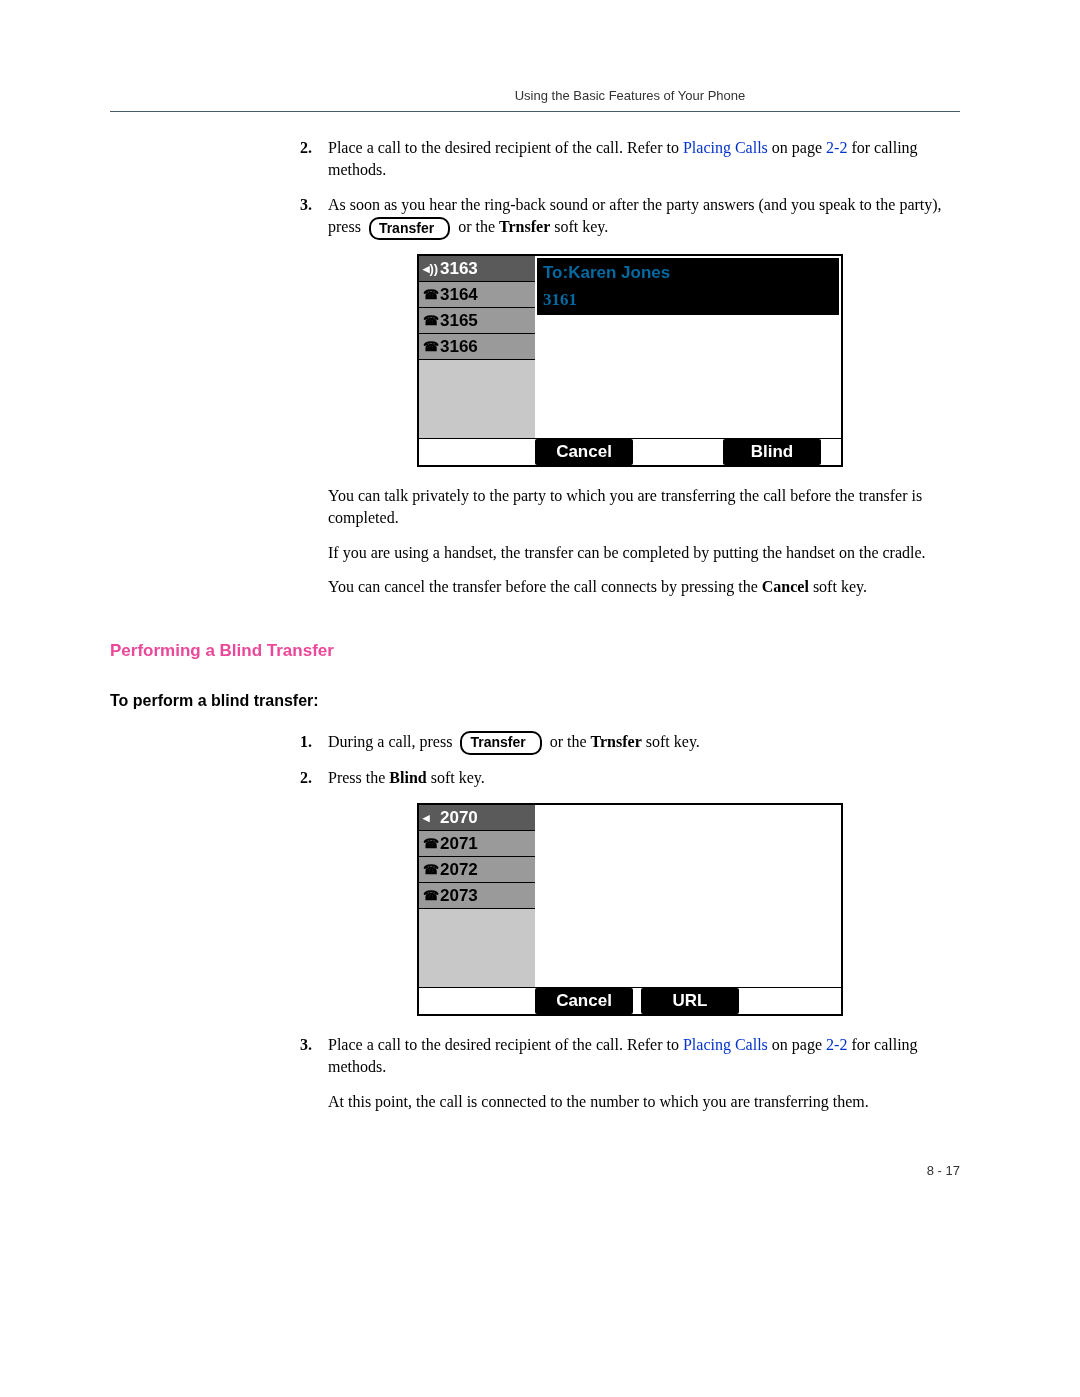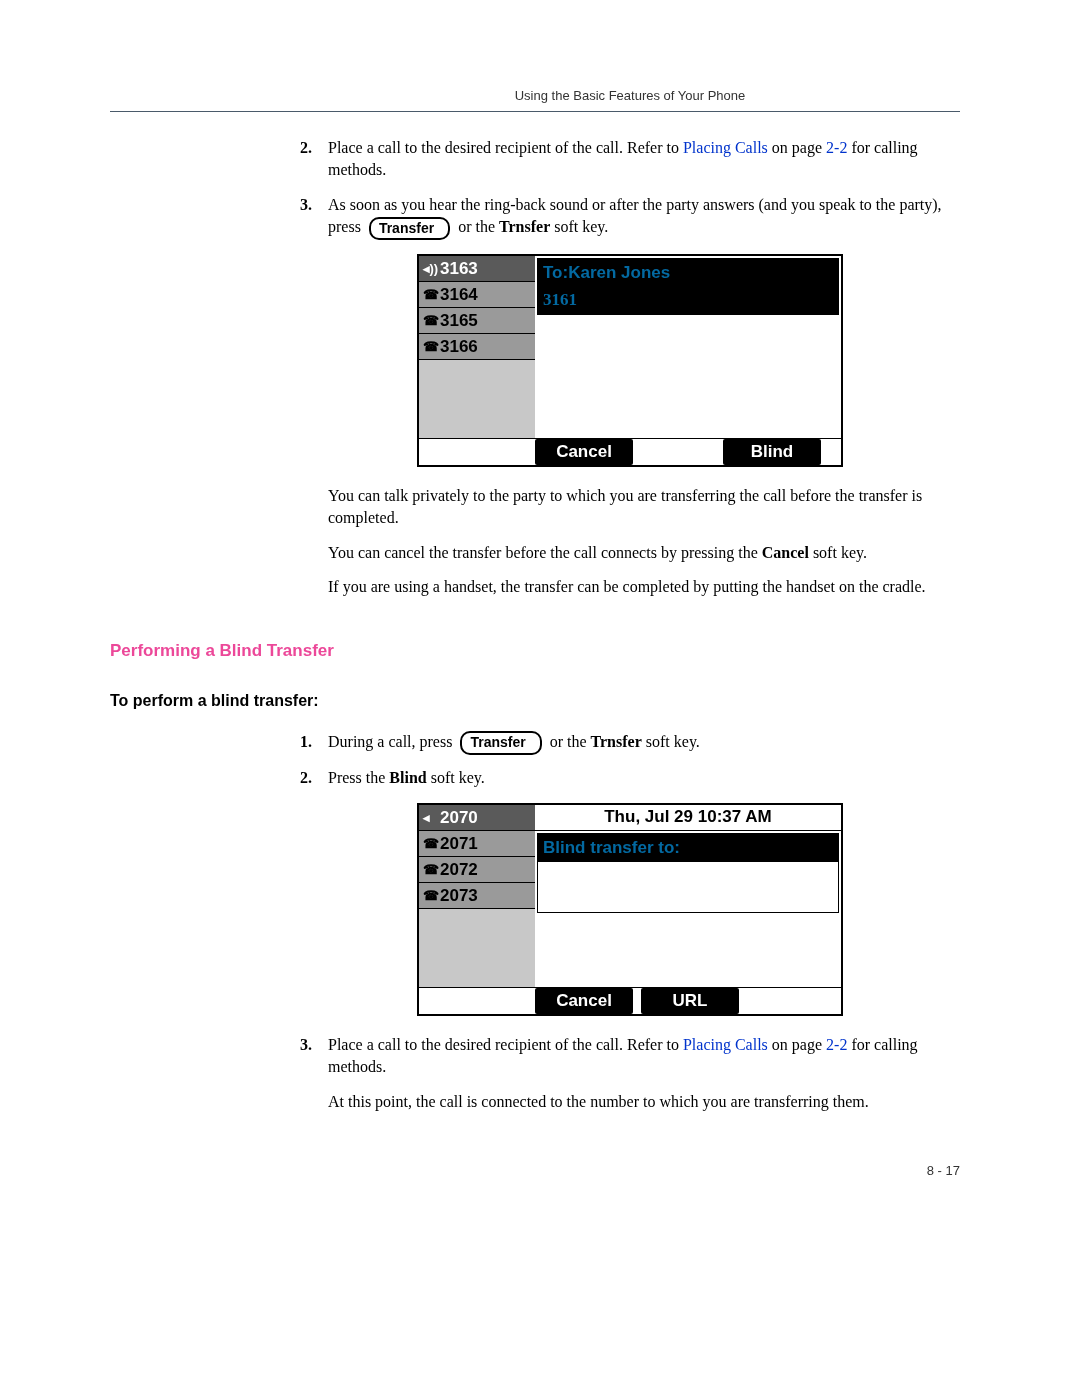--- a/index.html
+++ b/index.html
@@ -240,24 +240,24 @@
           </div>
         </div>
         <div class="softkeys" style="justify-content:space-between; padding-right:20px;">
           <div class="softkey">Cancel</div>
           <div class="softkey">Blind</div>
         </div>
       </div>
     </div>
 
     <div class="indent">You can talk privately to the party to which you are transferring the call before the transfer is completed.</div>
+    <div class="indent">If you are using a handset, the transfer can be completed by putting the handset on the cradle.</div>
     <div class="indent">
       <span>You can cancel the transfer before the call connects by pressing the </span><b>Cancel</b><span> soft key.</span>
     </div>
-    <div class="indent">If you are using a handset, the transfer can be completed by putting the handset on the cradle.</div>
 
     <div class="section-heading">Performing a Blind Transfer</div>
     <div class="sub-heading">To perform a blind transfer:</div>
 
     <ol class="steps">
       <li>
         <span class="num">1.</span>
         <span>During a call, press </span>
         <span class="btn-key">Transfer</span>
         <span> or the </span><b>Trnsfer</b><span> soft key.</span>
@@ -282,27 +282,20 @@
               </div>
             <div class="side-cell idle">
                 <span class="icon-phone">☎</span>
                 <span>2072</span>
               </div>
             <div class="side-cell idle">
                 <span class="icon-phone">☎</span>
                 <span>2073</span>
               </div>
             <div class="side-filler"></div>
-          </div>
-          <div class="main-col">
-            <div class="main-datetime">Thu, Jul 29  10:37 AM</div>
-            <div class="main-box" style="min-height:78px;">
-              <div class="row">Blind transfer to:</div>
-            </div>
-            <div class="main-filler" style="height:44px;"></div>
           </div>
         </div>
         <div class="softkeys left-align" style="gap:8px;">
           <div class="softkey">Cancel</div>
           <div class="softkey">URL</div>
         </div>
       </div>
     </div>
 
     <ol class="steps">

